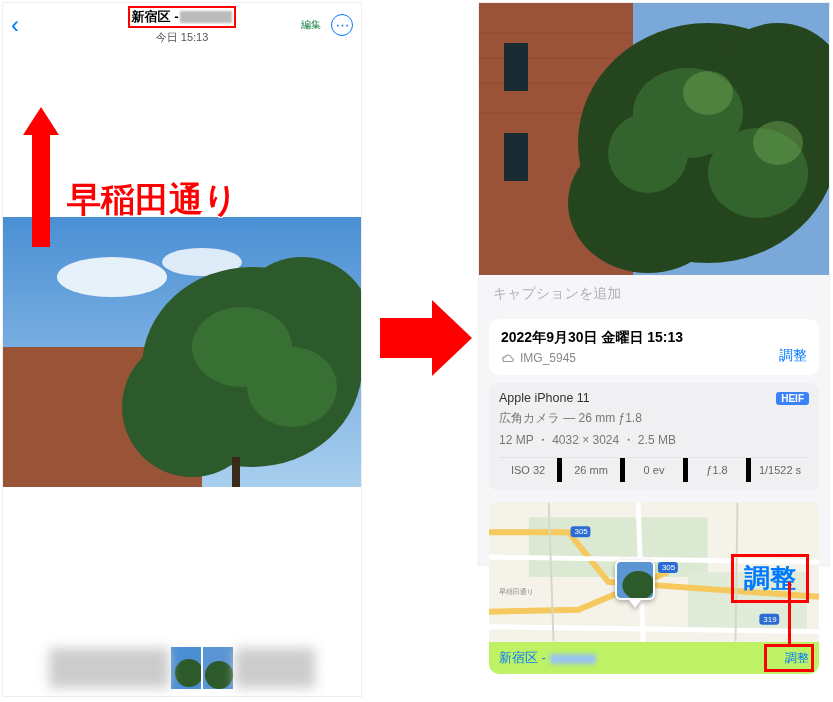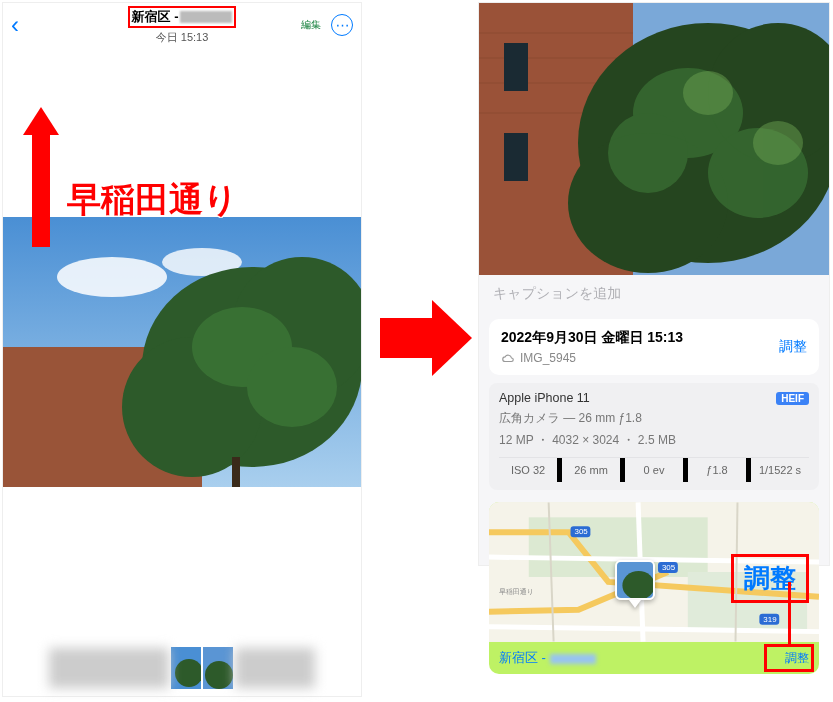--- a/index.html
+++ b/index.html
@@ -75,21 +75,21 @@
     border-bottom: 38px solid transparent; border-left: 40px solid #ff0000;
   }
 
   
   .panel-right { left: 478px; top: 2px; width: 352px; height: 564px; background:#f6f6f8; }
   .photo-r { height: 272px; overflow:hidden; }
   .photo-r svg { width:100%; height:100%; display:block; }
   .caption { padding: 10px 14px; color: #b0b0b5; font-size: 14px; }
 
   .meta-card { background:#fff; border-radius: 10px; margin: 6px 10px; padding: 10px 12px; }
-  .meta-head { display:flex; align-items:center; }
+  .meta-head { display:flex; align-items:flex-end; }
   .meta-left { flex:1; }
   .meta-date { font-size: 14px; font-weight:600; }
   .meta-file { display:flex; align-items:center; gap:5px; margin-top:4px; font-size:12px; color:#888;}
   .cloud { width:14px; height:14px; }
   .adjust { color:#007aff; font-size:14px; cursor:pointer; }
 
   .cam-card { background:#f0f0f2; border-radius:8px; margin:8px 10px 0; padding:8px 10px; font-size:12.5px; }
   .cam-row1 { display:flex; justify-content:space-between; align-items:flex-end; color:#333; font-weight:500;}
   .badge-heif { background:#3b82f6; color:#fff; font-size:10px; padding:1px 5px; border-radius:3px; font-weight:600;}
   .cam-sub { color:#777; margin-top:5px; font-size:12px;}

